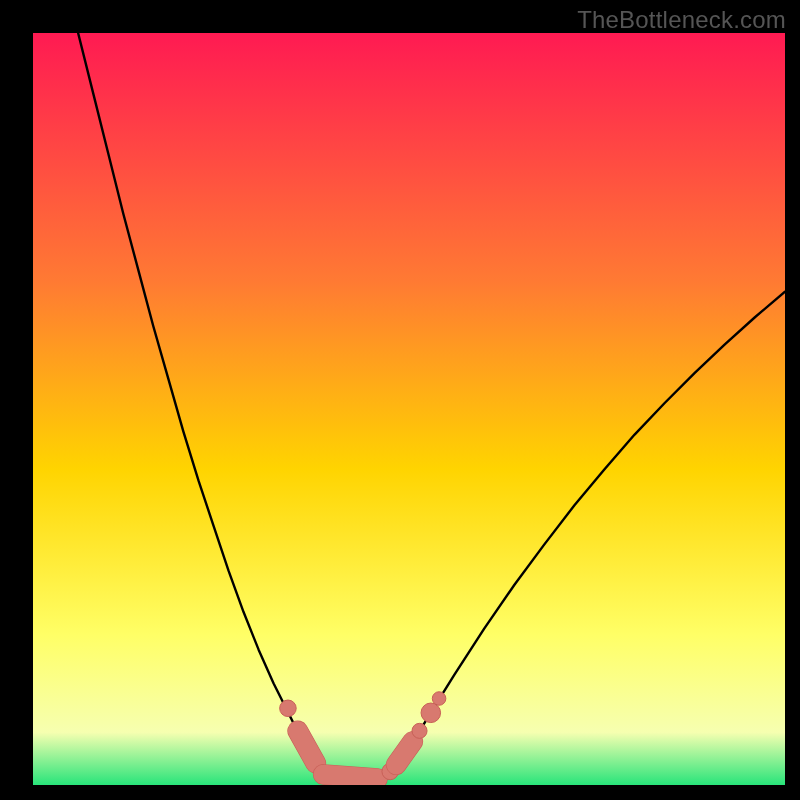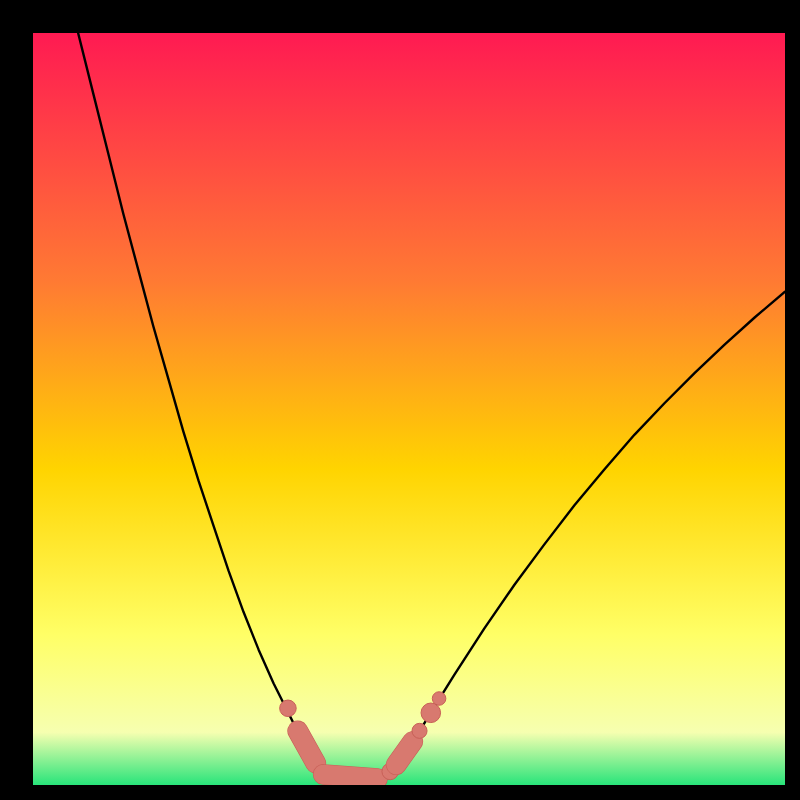--- a/index.html
+++ b/index.html
@@ -67,13 +67,14 @@
           <circle cx="357.2" cy="738.4639999999999" r="8.272" fill="#d8796f" stroke="#c86057" stroke-width="1"></circle>
           <line x1="363.216" y1="731.696" x2="379.76" y2="708.384" stroke="#c86057" stroke-width="20.752" stroke-linecap="round"></line>
           <line x1="363.216" y1="731.696" x2="379.76" y2="708.384" stroke="#d8796f" stroke-width="19.552" stroke-linecap="round"></line>
           <circle cx="386.528" cy="697.856" r="7.52" fill="#d8796f" stroke="#c86057" stroke-width="1"></circle>
           <circle cx="397.808" cy="679.808" r="9.776" fill="#d8796f" stroke="#c86057" stroke-width="1"></circle>
           <circle cx="406.08000000000004" cy="665.52" r="6.768" fill="#d8796f" stroke="#c86057" stroke-width="1"></circle>
         </g>
     </svg>
   </div>
 
+  <div class="watermark">TheBottleneck.com</div>
 </div>
 
 </body></html>

